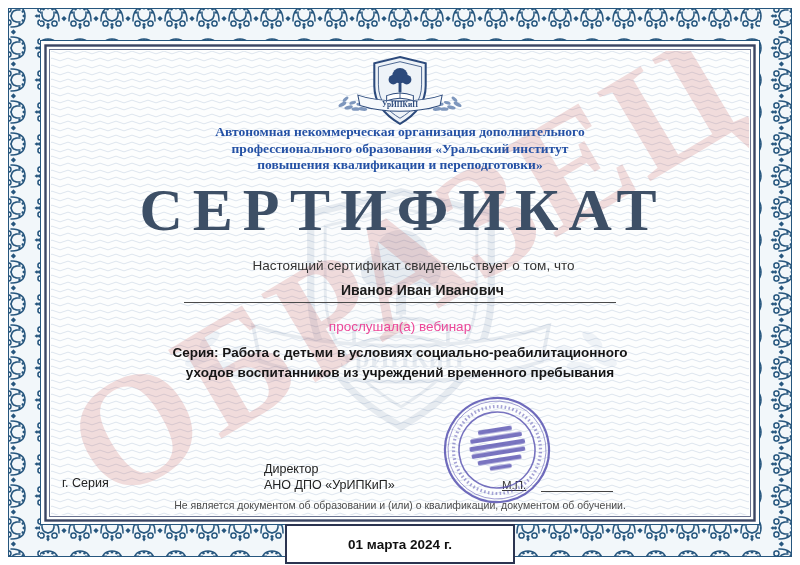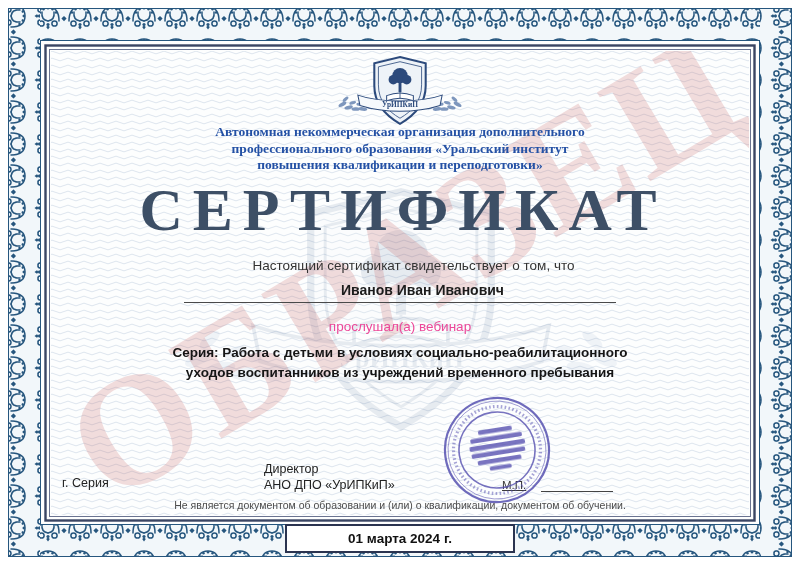--- a/index.html
+++ b/index.html
@@ -42,21 +42,21 @@
     font-size:13.5px;font-weight:bold;line-height:20px;color:#151515;}
 
   #city{position:absolute;left:62px;top:476px;font-size:12.5px;color:#222222;}
   #signatory{position:absolute;left:264px;top:461px;font-size:12.5px;line-height:16px;color:#222222;}
   #seal-mark{position:absolute;left:502px;top:479px;font-size:11.5px;color:#3a3a3a;text-decoration:underline;}
   #sig-line{position:absolute;left:541px;top:491px;width:72px;border-top:1.3px solid #444444;}
   #stamp{position:absolute;left:441px;top:394px;width:112px;height:112px;opacity:0.92;}
   #disclaimer{position:absolute;left:0;top:499px;width:800px;text-align:center;
     font-size:10.5px;color:#4c4c4c;}
 
-  #date-box{position:absolute;left:285px;top:524px;width:230px;height:29px;
+  #date-box{position:absolute;left:285px;top:524px;width:230px;height:40px;
     background:#ffffff;border:2px solid #2b3450;z-index:5;
     display:flex;align-items:center;justify-content:center;}
   #date-box span{font-size:13.5px;font-weight:bold;color:#111111;}
 </style>
 </head>
 <body>
 
 <div id="page">
 
   <svg id="border-svg" width="800" height="565" viewBox="0 0 800 565" aria-hidden="true">

